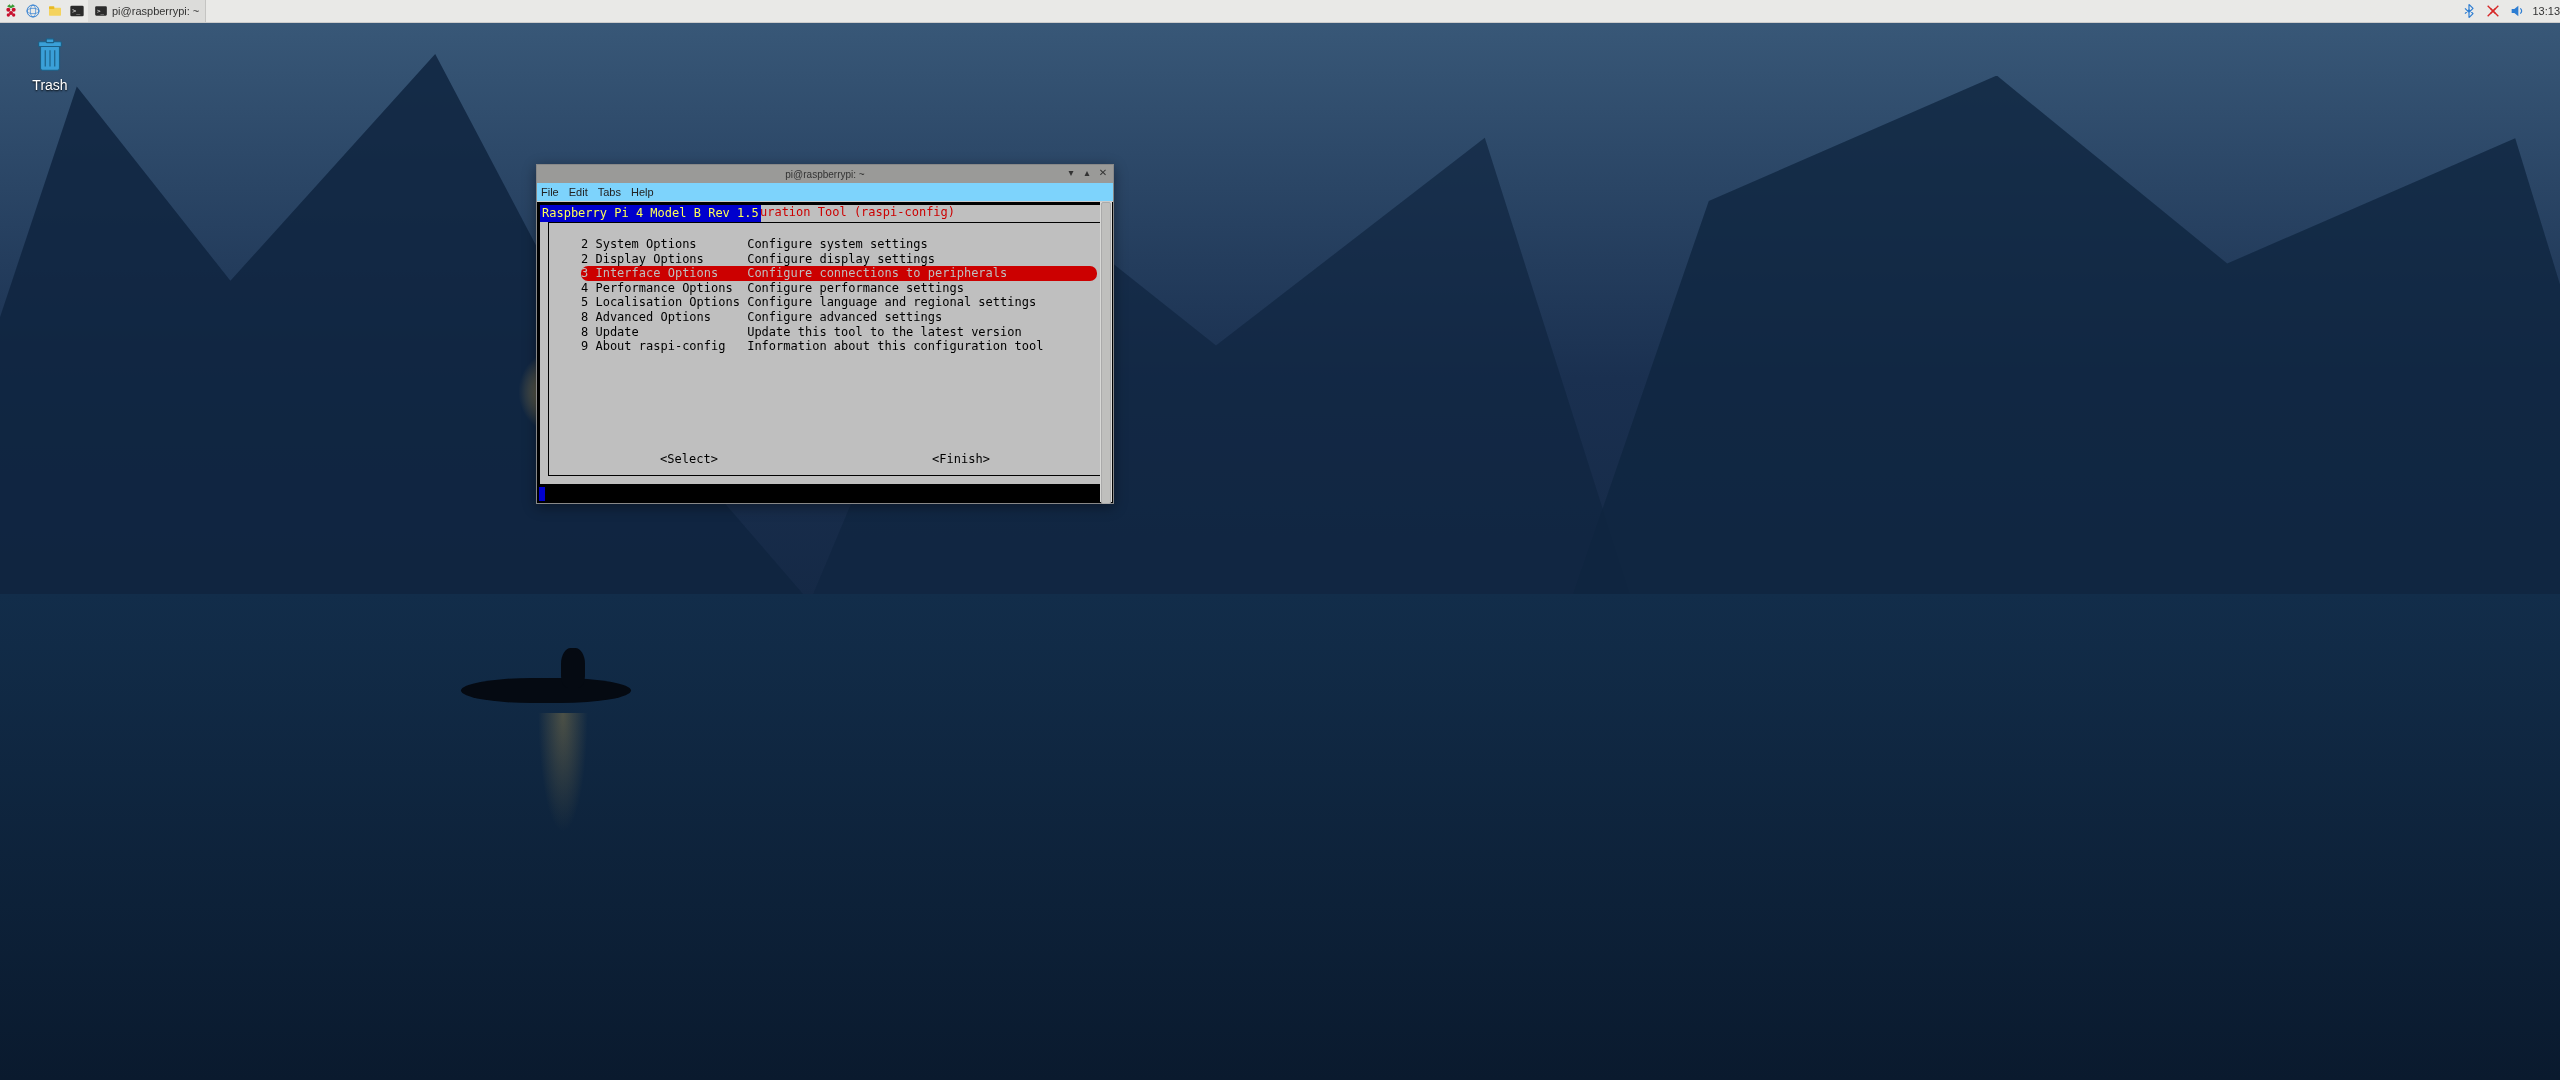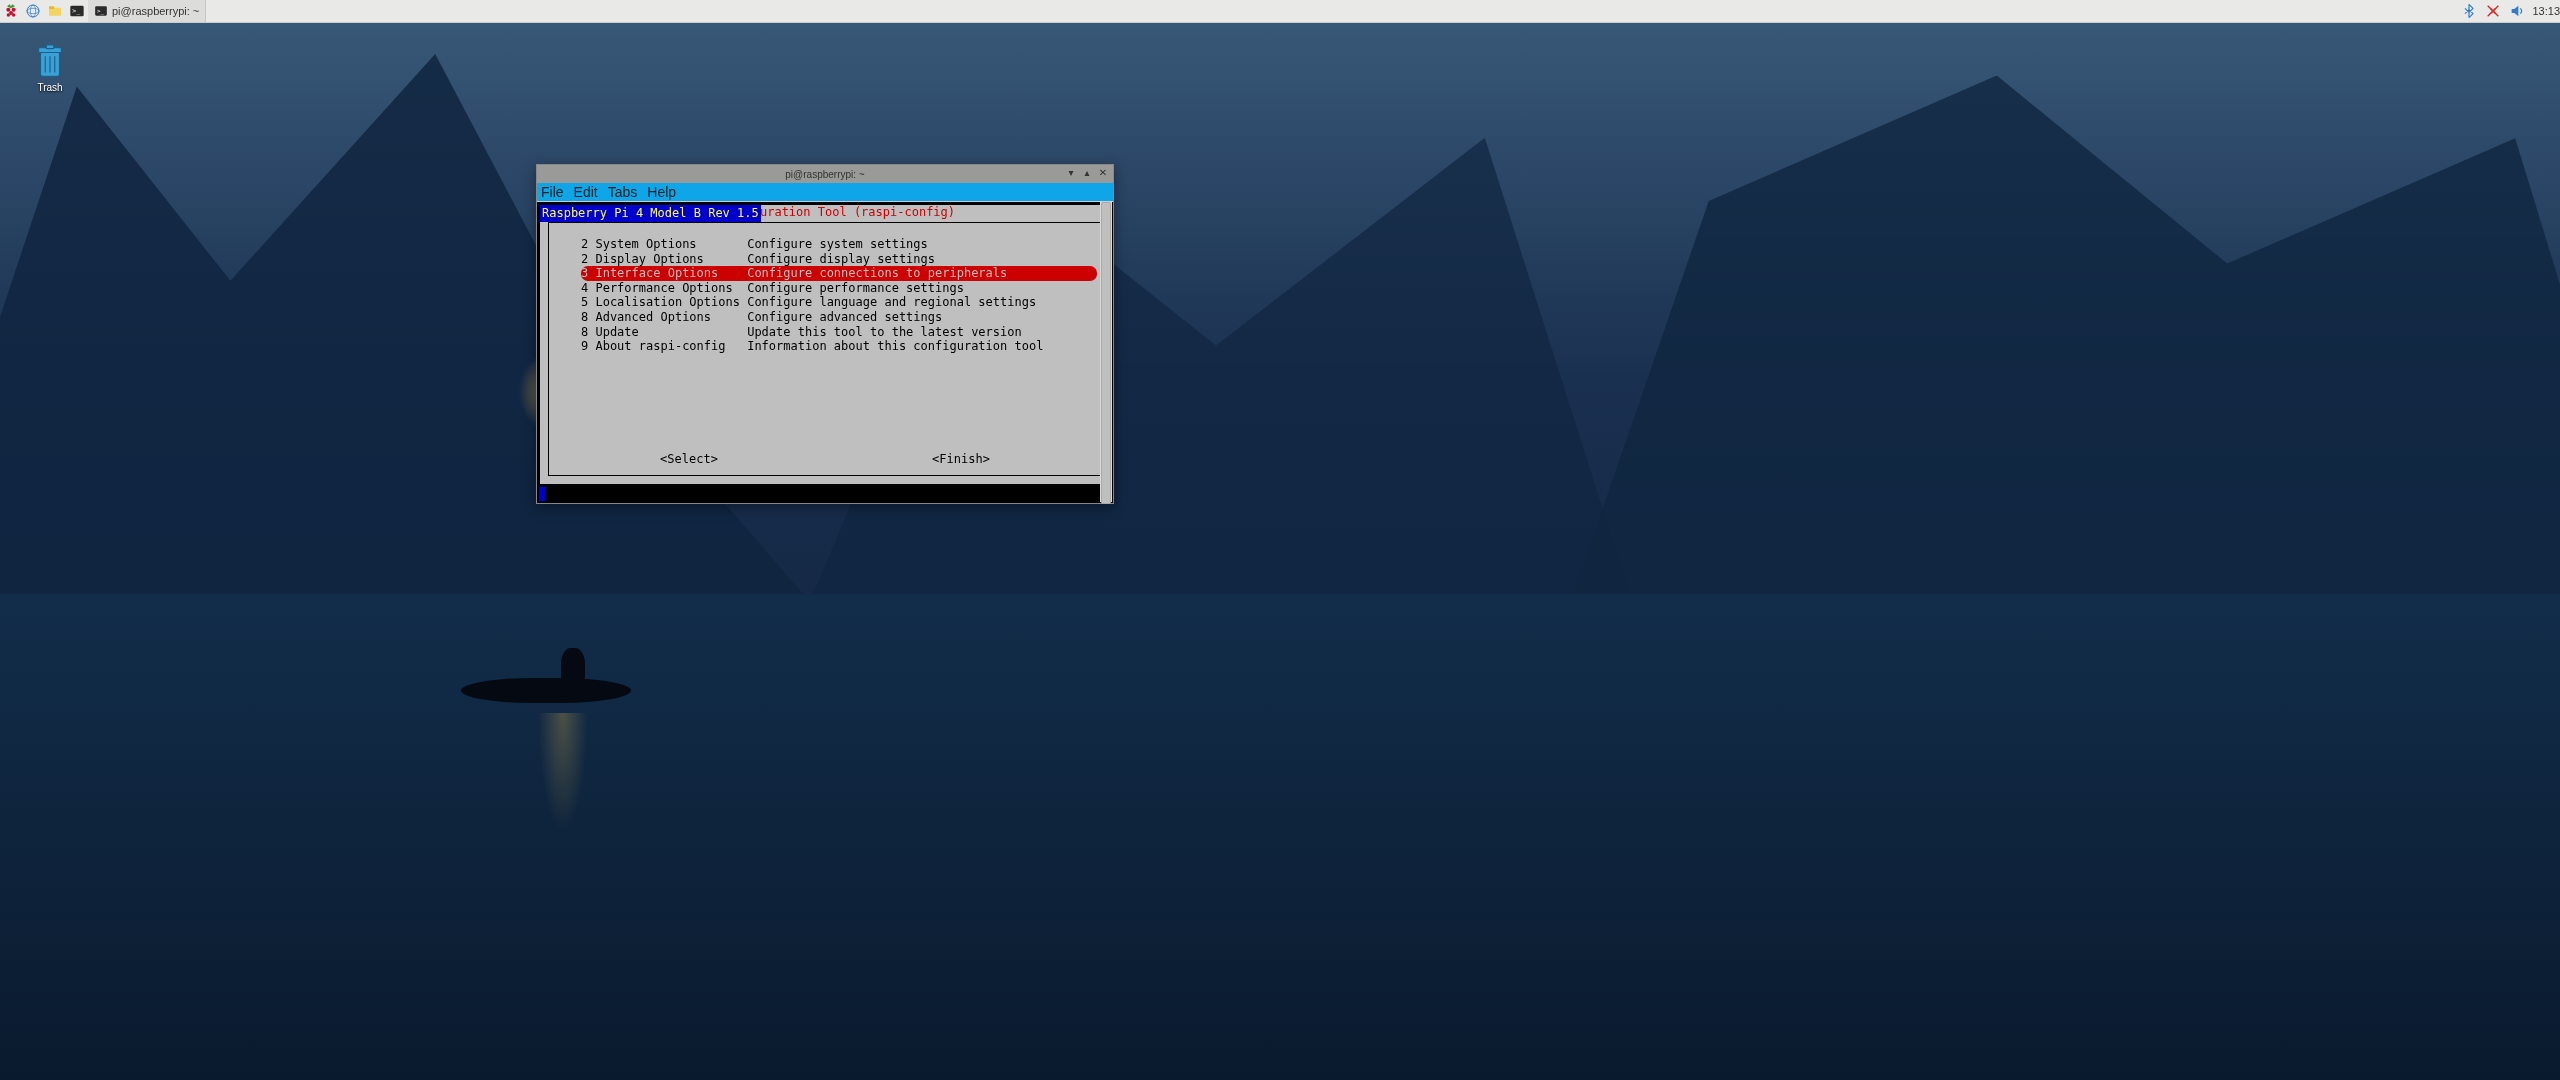--- a/index.html
+++ b/index.html
@@ -23,29 +23,29 @@
   
   .taskbar{position:absolute;top:0;left:0;right:0;height:22px;background:#e9e9e7;border-bottom:1px solid #ccc;display:flex;align-items:center;font-size:11px;color:#333;z-index:50;}
   .taskbar .ico{width:22px;height:22px;display:flex;align-items:center;justify-content:center;}
   .taskbar .ico svg{width:16px;height:16px;}
   .task-item{display:flex;align-items:center;height:22px;padding:0 6px;background:#dcdcda;border-right:1px solid #c4c4c2;gap:4px;}
   .tray{margin-left:auto;display:flex;align-items:center;gap:6px;}
   .tray .ico{width:18px;}
   .clock{font-size:11px;}
 
   
-  .desk-icon{position:absolute;left:20px;top:42px;width:60px;text-align:center;color:#fff;font-size:10px;text-shadow:0 1px 2px #000;z-index:5;}
+  .desk-icon{position:absolute;left:20px;top:36px;width:60px;text-align:center;color:#fff;font-size:14px;text-shadow:0 1px 2px #000;z-index:5;}
   .desk-icon svg{width:32px;height:38px;}
 
   
   .termwin{position:absolute;left:536px;top:164px;width:576px;background:#bfbfbf;border:1px solid #888;z-index:40;box-shadow:0 3px 12px rgba(0,0,0,.4);}
   .titlebar{height:18px;background:#9a9a98;display:flex;align-items:center;justify-content:center;position:relative;font-size:10px;color:#333;}
   .titlebar .btns{position:absolute;right:4px;top:1px;display:flex;gap:4px;}
   .titlebar .btns span{width:12px;height:12px;display:flex;align-items:center;justify-content:center;font-size:10px;color:#333;cursor:pointer;}
-  .menubar{height:18px;background:#0ea5e9;border-bottom:1px solid #ccc;display:flex;align-items:center;font-size:14px;padding-left:4px;gap:10px;color:#222;}
+  .menubar{height:18px;background:#7dd3fc;border-bottom:1px solid #ccc;display:flex;align-items:center;font-size:11px;padding-left:4px;gap:10px;color:#222;}
   .menubar span{cursor:pointer;}
   .term-body{background:#000;padding:2px;}
   .dialog{background:#bfbfbf;font-family:"DejaVu Sans Mono",monospace;font-size:12px;line-height:14.6px;color:#000;position:relative;border:1px solid #000;}
   .dlg-title{position:relative;height:15px;}
   .dlg-title .hw{position:absolute;left:0;top:0;background:#0000cd;color:#ffff55;padding:1px 2px;}
   .dlg-title .tool{position:absolute;left:0;right:0;text-align:center;color:#c00;top:0;}
   .dlg-inner{margin:2px 8px 8px 8px;border:1px solid #000;border-top:1px solid #000;padding:8px 4px 4px 4px;min-height:240px;}
   .menu-list{margin:6px 0 0 28px;}
   .menu-row{white-space:pre;}
   .menu-row.sel{background:#c00;color:#bfbfbf;border-radius:7px;}

